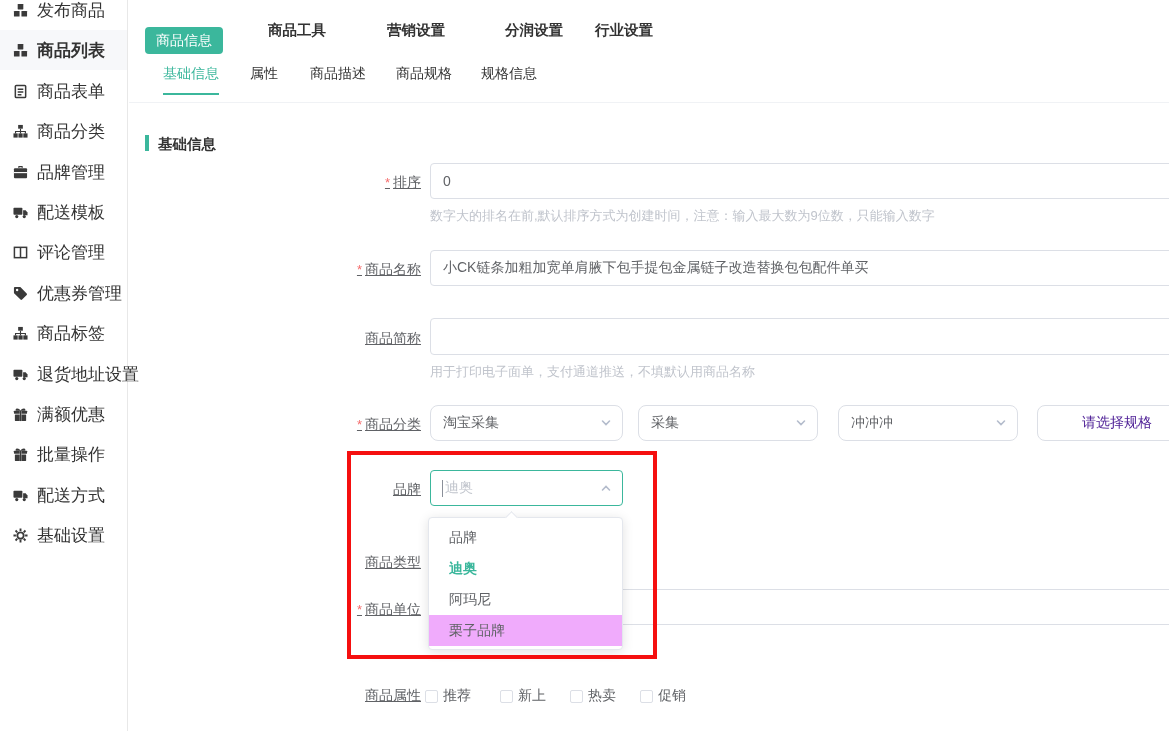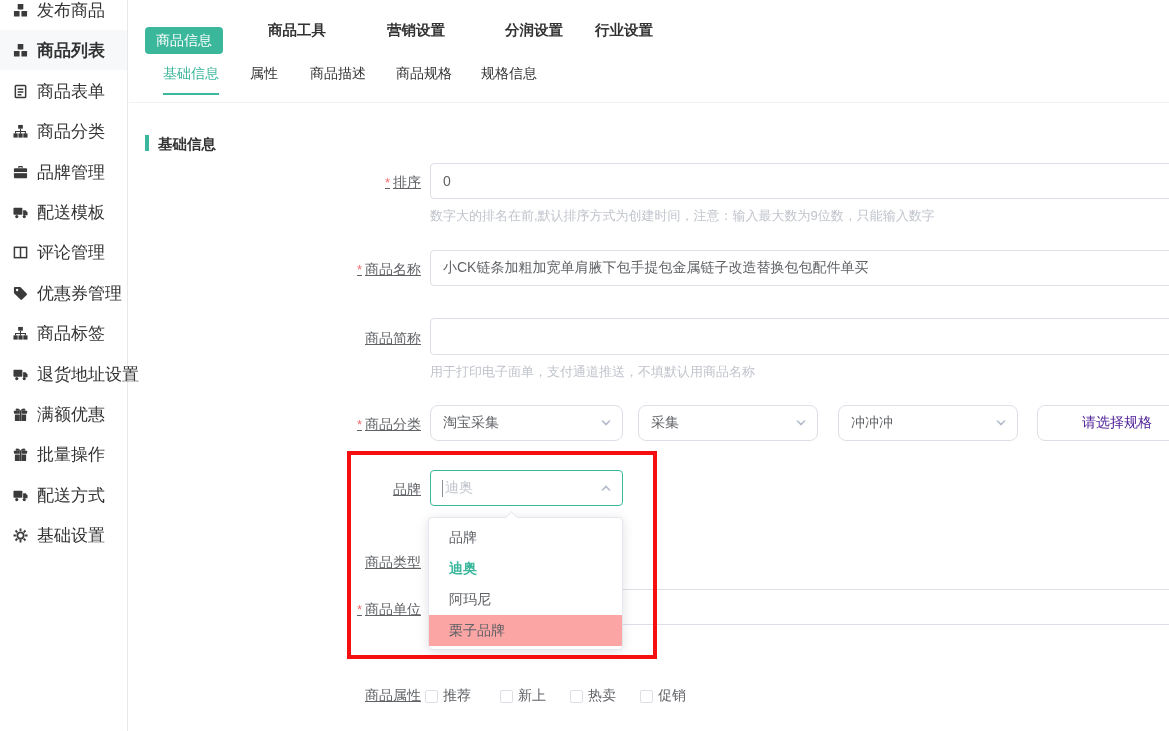--- a/index.html
+++ b/index.html
@@ -60,21 +60,21 @@
   
   #brand-dropdown { position:absolute; left:428px; top:517px; width:195px; height:133px;
     background:#fff; border:1px solid #e4e7ed; border-radius:4px;
     box-shadow:0 2px 12px rgba(0,0,0,.12); z-index:15; padding:4px 0; }
   #brand-dropdown .arrow { position:absolute; top:-5px; left:78px; width:9px; height:9px;
     background:#fff; border-left:1px solid #e4e7ed; border-top:1px solid #e4e7ed;
     transform:rotate(45deg); }
   .dd-option { height:31px; display:flex; align-items:center; padding-left:20px;
     font-size:14px; color:#606266; cursor:pointer; }
   .dd-option.selected { color:var(--accent); font-weight:bold; }
-  .dd-option.hovered { background:#fca5a5; }
+  .dd-option.hovered { background:#f0abfc; }
 
   
   #highlight-rect { position:absolute; left:347px; top:451px; width:310px; height:208px;
     border:4px solid #f50f0f; z-index:30; pointer-events:none; }
 
   
   .cb-group { position:absolute; top:687px; display:flex; align-items:center; cursor:pointer; }
   .cb-box { width:13px; height:13px; border:1px solid #dcdfe6; border-radius:2px;
     background:#fff; margin-right:5px; flex:0 0 13px; }
   .cb-label { font-size:14px; color:#606266; white-space:nowrap; }

